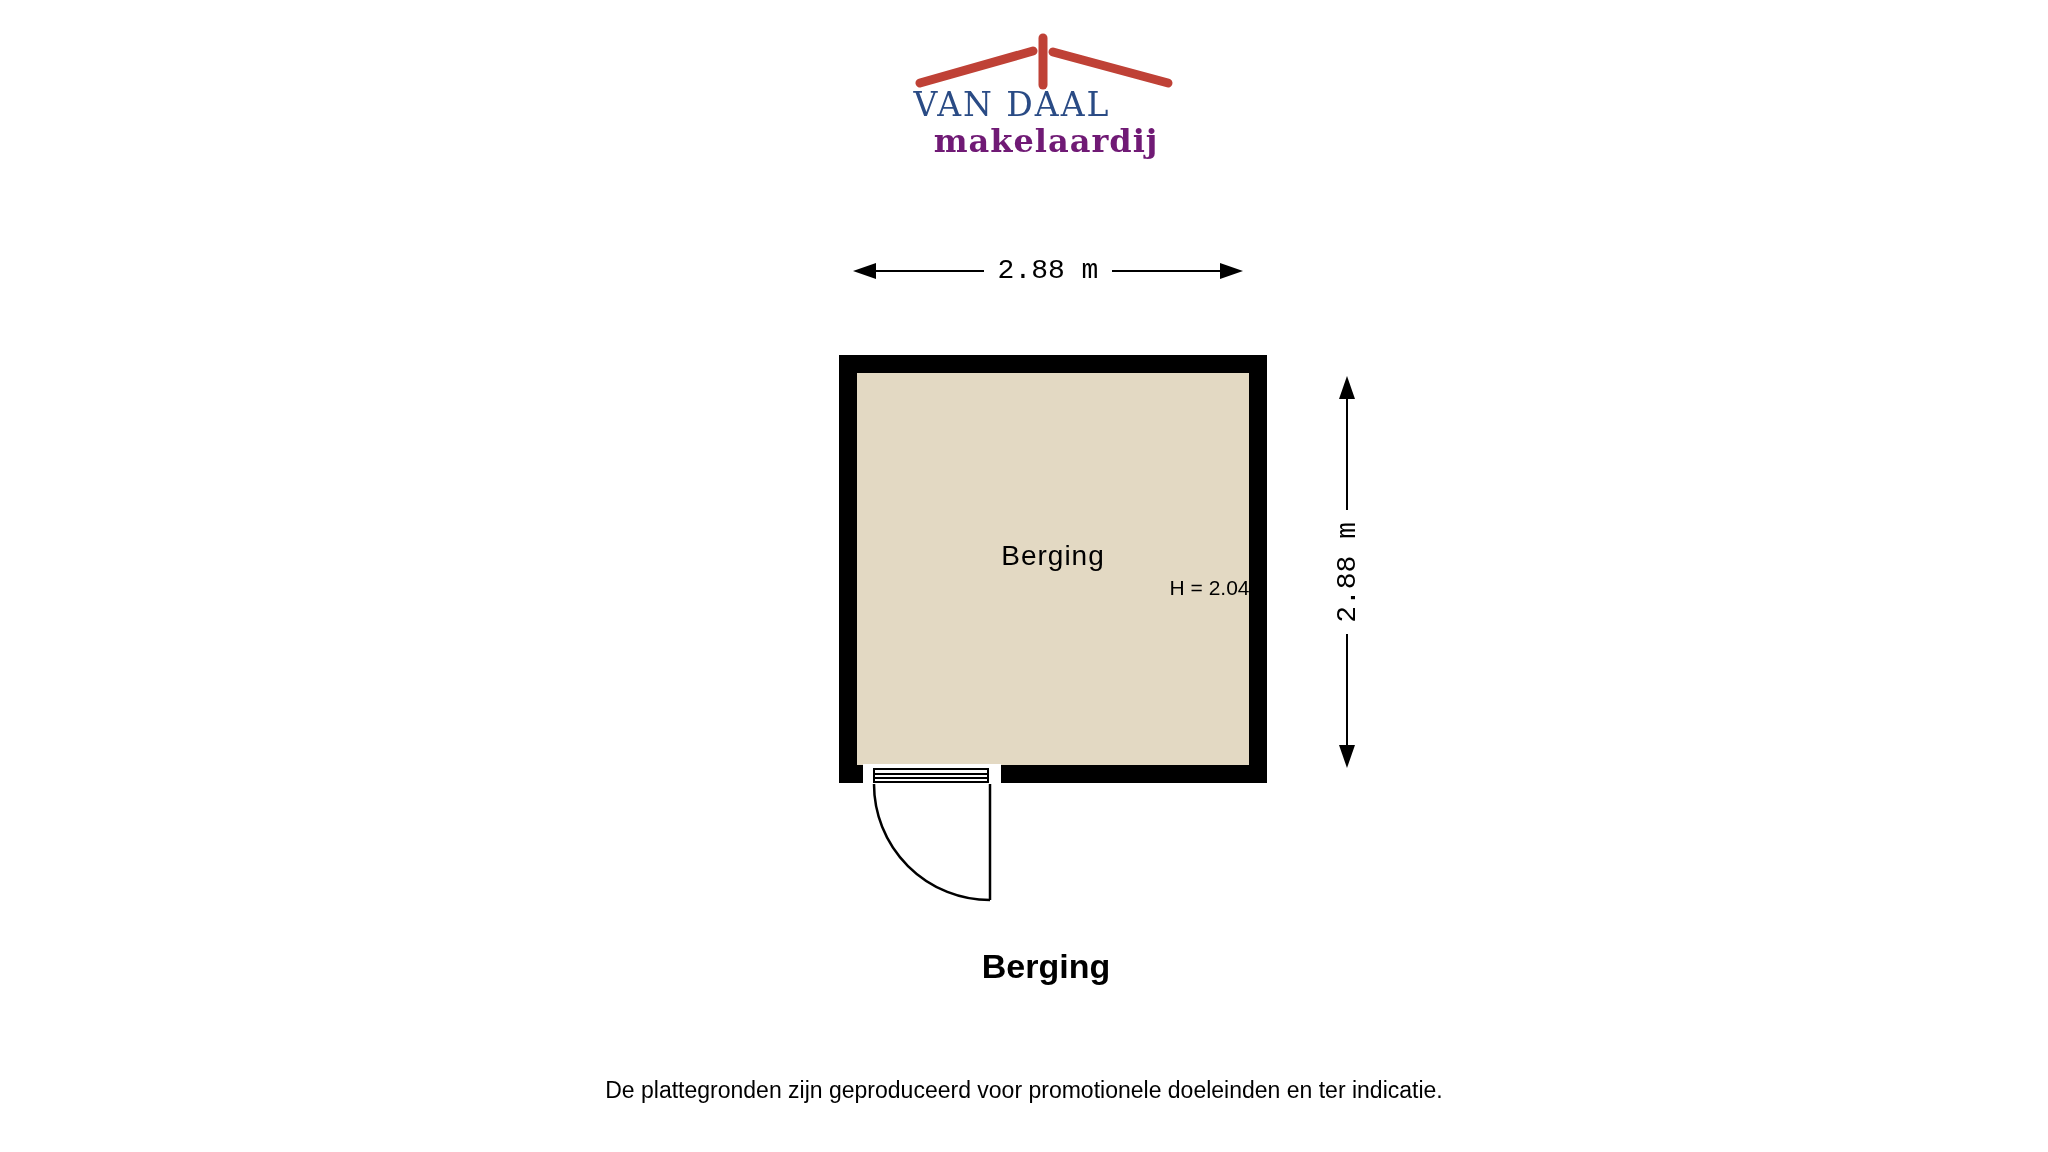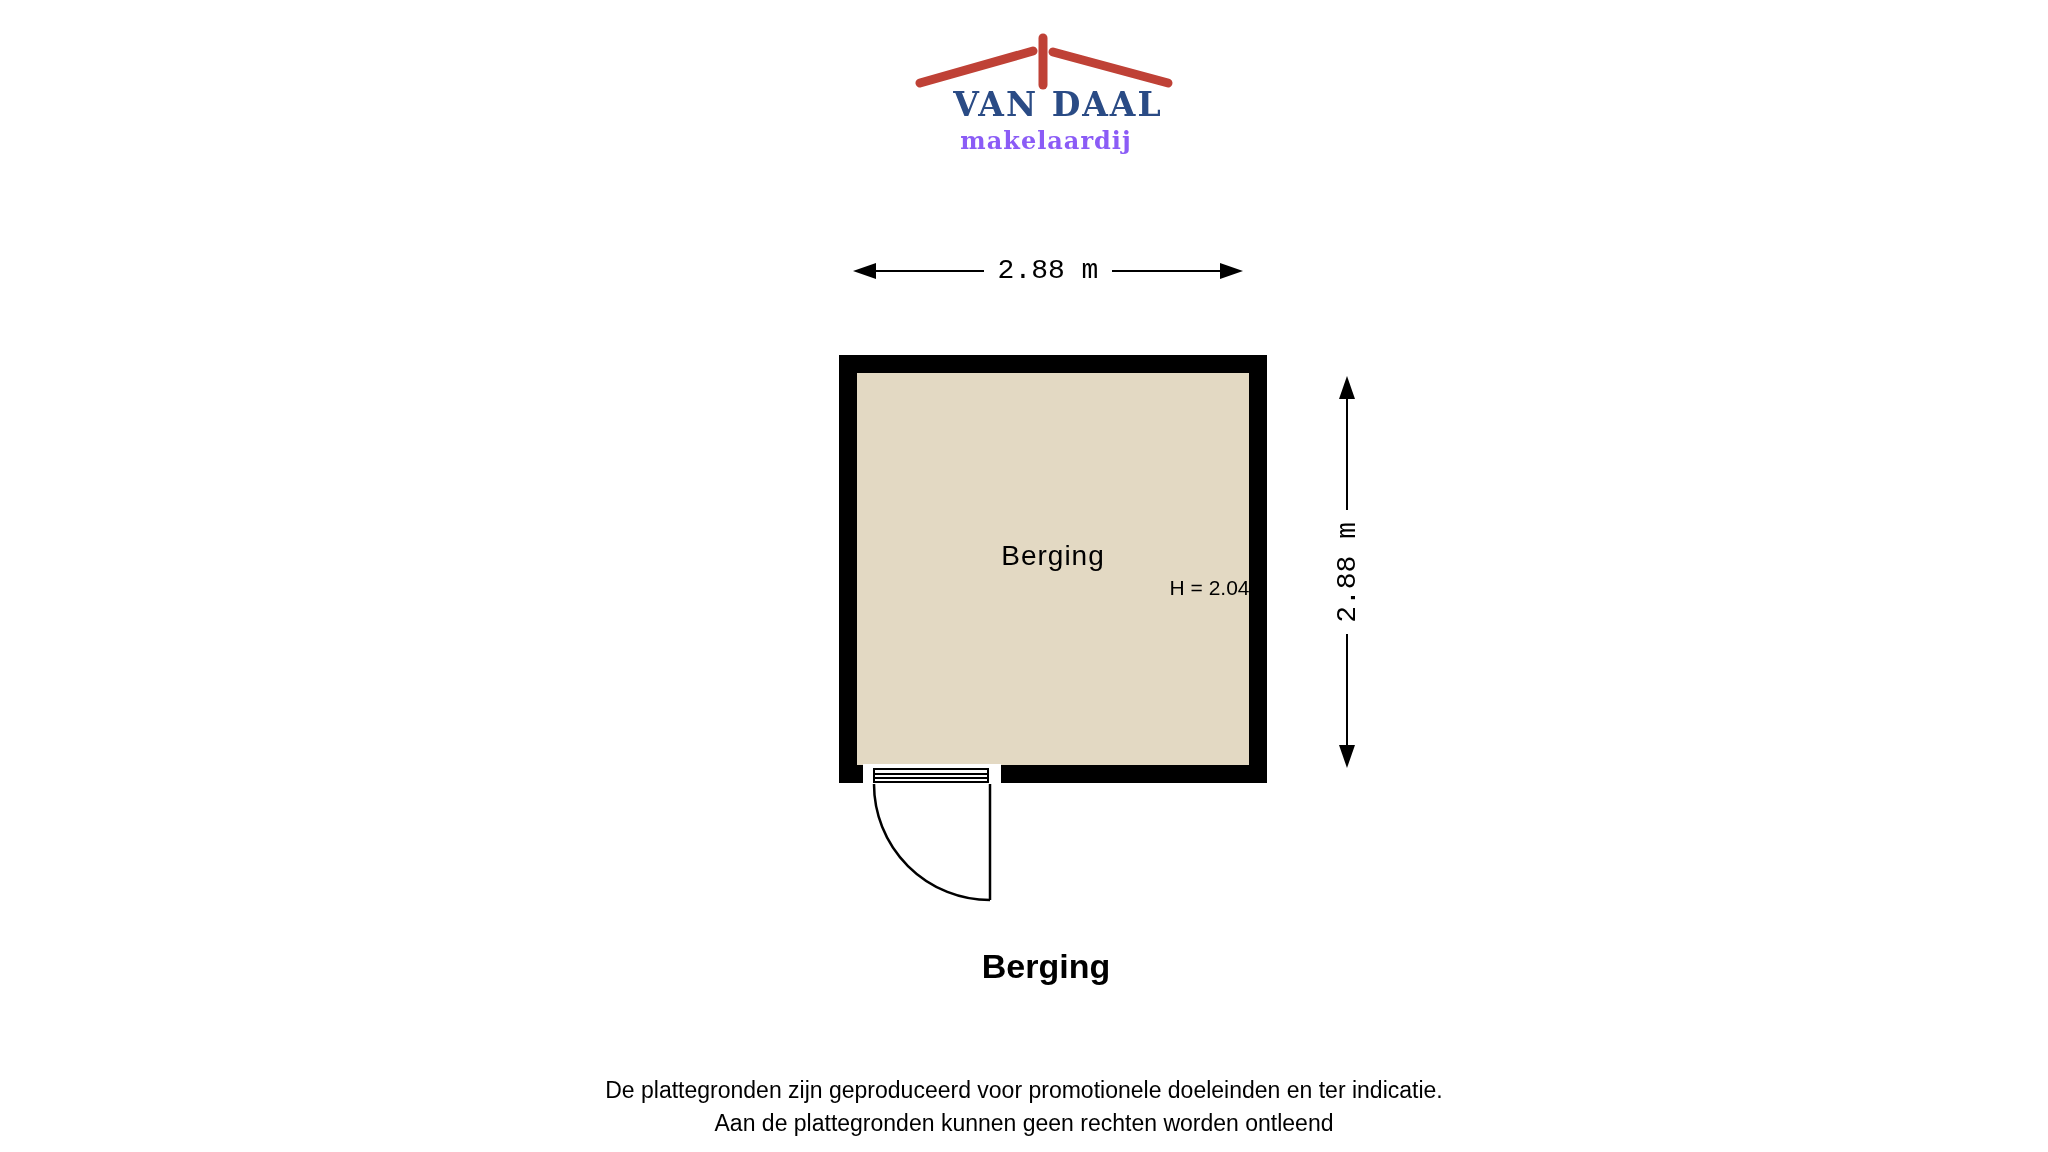--- a/index.html
+++ b/index.html
@@ -9,32 +9,32 @@
     background: #ffffff;
     font-family: "Liberation Sans", sans-serif;
     color: #000000;
     overflow: hidden;
   }
   .abs { position: absolute; }
 
   
   .logo-roof { left: 905px; top: 28px; width: 275px; height: 62px; }
   .logo-name {
-    left: 858px; top: 86px; width: 400px;
+    left: 812px; top: 86px; width: 400px;
     text-align: center;
     font-family: "DejaVu Serif", serif;
-    font-weight: bold; font-size: 33px; line-height: 37px;
+    font-weight: normal; font-size: 33px; line-height: 37px;
     letter-spacing: 2px; color: #2A4B85;
   }
   .logo-subtitle {
     left: 846px; top: 123px; width: 400px;
     text-align: center;
     font-family: "DejaVu Serif", serif;
-    font-weight: bold; font-size: 24px; line-height: 36px;
-    letter-spacing: 1px; color: #8b5cf6;
+    font-weight: bold; font-size: 32px; line-height: 36px;
+    letter-spacing: 1px; color: #701a75;
   }
 
   
   .dim-h {
     left: 853px; top: 254px; width: 390px; height: 33px;
     display: flex; align-items: center;
   }
   .dim-h .line { flex: 1; height: 2px; background: #000; }
   .dim-label { font-size: 28px; padding: 0 14px; white-space: nowrap; font-family: Liberation Mono, monospace; }
   .tri { width: 0; height: 0; }
@@ -125,14 +125,13 @@
   <span class="vline"></span>
   <span class="tri tri-down"></span>
 </div>
 
 <div class="abs plan-title">
   <div>Berging</div>
 </div>
 
 <div class="abs disclaimer">
   <div>De plattegronden zijn geproduceerd voor promotionele doeleinden en ter indicatie.</div>
-  <div>Aan de plattegronden kunnen geen rechten worden ontleend</div>
 </div>
 
 </body></html>

